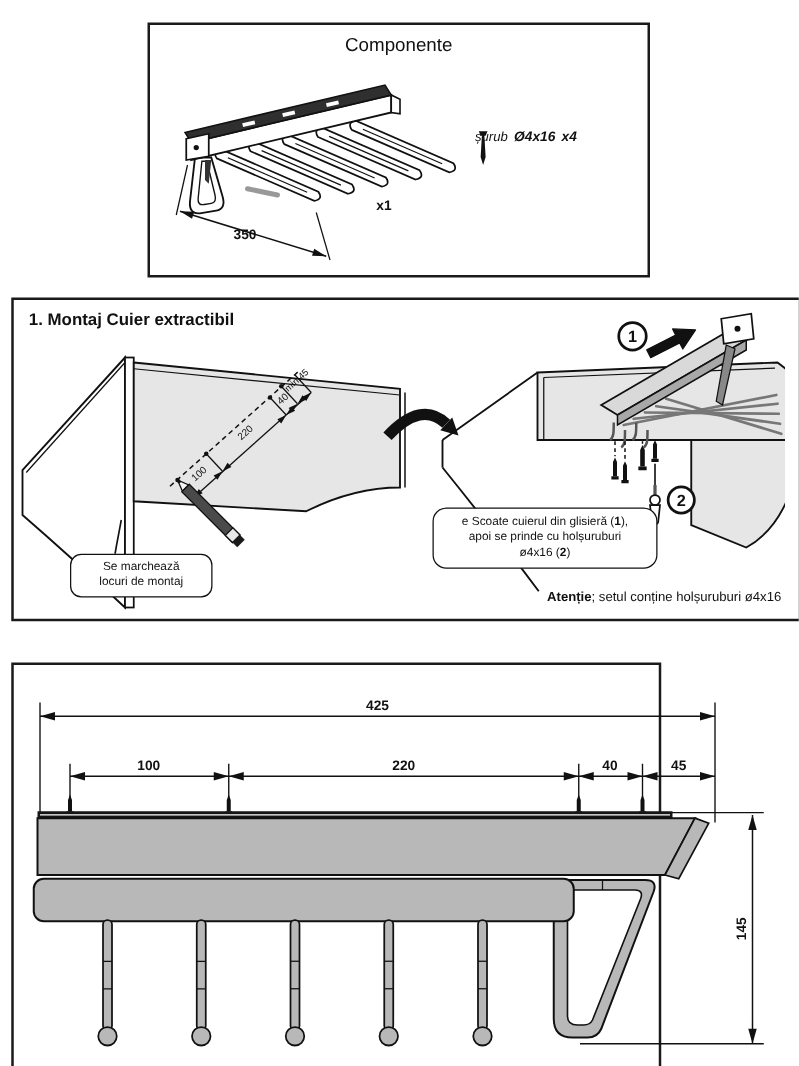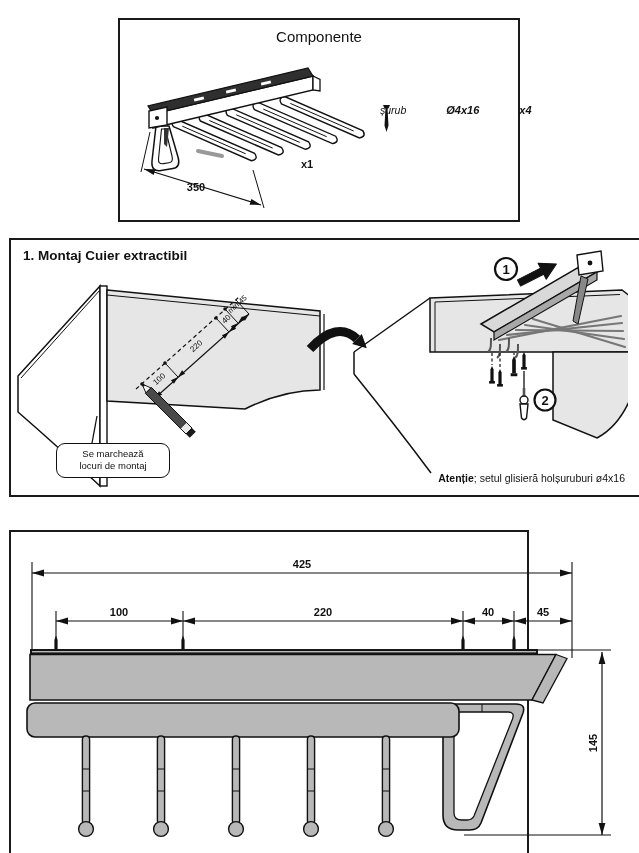--- a/index.html
+++ b/index.html
@@ -5,21 +5,21 @@
   html,body{margin:0;padding:0;background:#fff;}
   body{width:639px;height:853px;position:relative;font-family:"Liberation Sans","DejaVu Sans",sans-serif;color:#111;}
   .panel{position:absolute;border:2px solid #1a1a1a;background:#fff;box-sizing:border-box;}
   #panel-components{left:118px;top:18px;width:402px;height:204px;}
   #panel-montaj{left:9px;top:238px;width:632px;height:259px;}
   #panel-drawing{left:9px;top:530px;width:520px;height:331px;}
   .panel svg{position:absolute;left:0;top:0;}
   .p1-title{position:absolute;left:0;top:8px;width:100%;text-align:center;font-weight:normal;font-size:15px;}
   .p2-title{position:absolute;left:12px;top:8px;font-weight:bold;font-size:13.5px;}
   .screw-spec{position:absolute;left:260px;top:84px;display:flex;align-items:center;gap:5px;font-size:10.5px;white-space:nowrap;font-style:italic;}
-  .screw-spec b{font-size:11px;margin-left:35px;}
+  .screw-spec b{font-size:11px;}
   .callout{position:absolute;border:1.5px solid #111;border-radius:9px;background:#fff;text-align:center;
            font-size:9.5px;line-height:1.3;padding:4px 15px;box-sizing:border-box;}
   #callout-mark{left:45px;top:203px;width:114px;}
   #callout-steps{left:335px;top:166px;width:180px;border-radius:11px;padding:5px 4px;}
   .attention{position:absolute;left:280px;top:232px;width:334px;text-align:right;font-size:10.5px;}
   svg text{font-family:"Liberation Sans","DejaVu Sans",sans-serif;fill:#111;}
   text.dim{font-size:11px;font-weight:bold;}
   text.dim-sm{font-size:8px;}
   text.dim-xs{font-size:7.5px;}
   text.badge{font-size:13px;font-weight:bold;}
@@ -215,23 +215,28 @@
         <text class="badge" x="534" y="164.5" text-anchor="middle">2</text>
       </g>
     </g>
   </svg>
 
   <div class="callout" id="callout-mark">
     <span>Se marchează</span><br>
     <span>locuri de montaj</span>
   </div>
 
+  <div class="callout" id="callout-steps">
+    <span>e Scoate cuierul din glisieră (</span><b>1</b><span>),</span><br>
+    <span>apoi se prinde cu holșuruburi</span><br>
+    <span>ø4x16 (</span><b>2</b><span>)</span>
+  </div>
 
   <div class="attention">
-    <b>Atenție</b><span>; setul glisieră holșuruburi ø4x16</span>
+    <b>Atenție</b><span>; setul conține holșuruburi ø4x16</span>
   </div>
 </div>
 
 <div class="panel" id="panel-drawing">
   <svg width="617" height="327" viewBox="0 0 617 327">
     <defs>
       <path id="ah3" d="M0 0 L12 3.4 L12 -3.4 Z"></path>
       <g id="screw-up">
         <path d="M-1.6 0 L-1.6 -9 L0 -13.5 L1.6 -9 L1.6 0 Z" fill="#111"></path>
         <path d="M-2.7 0 h5.4 v2.2 h-5.4 Z" fill="#111"></path>

